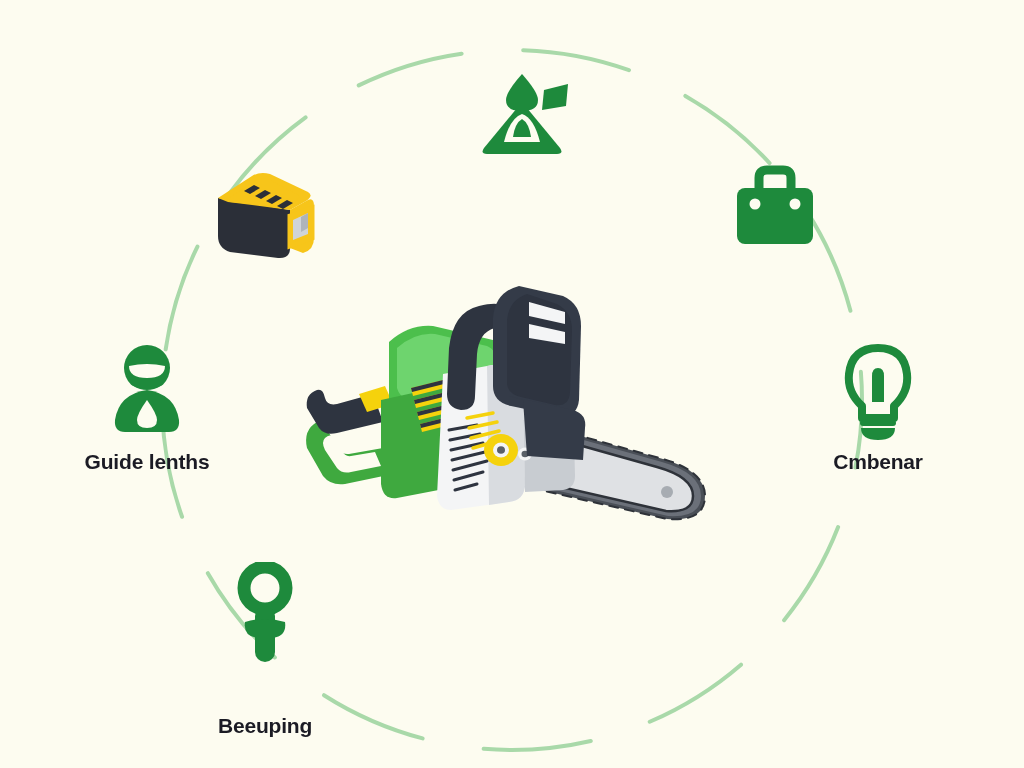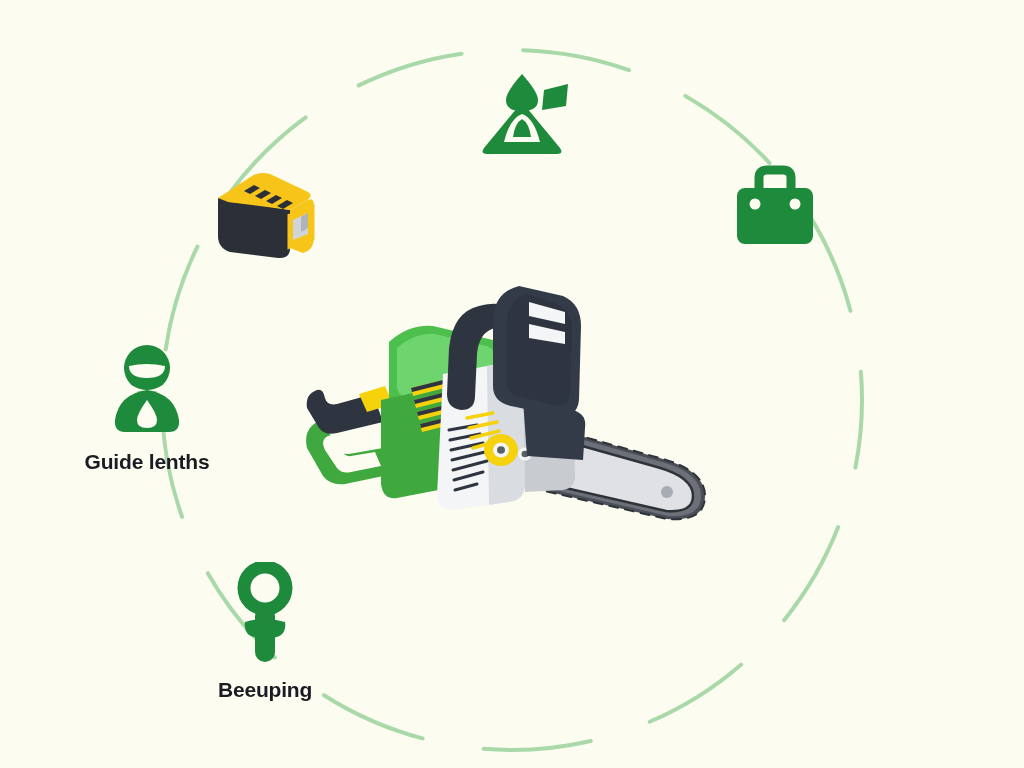--- a/index.html
+++ b/index.html
@@ -133,22 +133,37 @@
         <path d="M36 46 Q50 54 64 46 L66 56 Q50 64 34 56 Z" fill="#fdfcf0"></path>
 
         <path d="M50 50 Q22 54 18 80 Q17 92 28 92 L72 92 Q83 92 82 80 Q78 54 50 50 Z" fill="#1e8a3c"></path>
 
         <path d="M50 60 Q60 74 60 80 Q60 88 50 88 Q40 88 40 80 Q40 74 50 60 Z" fill="#fdfcf0"></path>
       </svg>
     </span>
     <span class="lbl">Guide lenths</span>
   </div>
 
-
-  <div class="node" id="node-beeuping" style="left:265px; top:562px;">
+  <div class="node" id="node-cmbenar" style="left:878px; top:340px;">
+    <span class="ico">
+      <svg width="84" height="100" viewBox="0 0 84 100">
+
+        <path d="M42 8 Q16 8 13 34 Q11 52 26 66 L26 78 L58 78 L58 66 Q73 52 71 34 Q68 8 42 8 Z" fill="none" stroke="#1e8a3c" stroke-width="8" stroke-linejoin="round"></path>
+
+        <path d="M42 28 Q36 28 36 36 L36 62 L48 62 L48 36 Q48 28 42 28 Z" fill="#1e8a3c"></path>
+
+        <rect x="24" y="80" width="36" height="6" rx="3" fill="#1e8a3c"></rect>
+
+        <path d="M25 88 L59 88 Q59 100 42 100 Q25 100 25 88 Z" fill="#1e8a3c"></path>
+      </svg>
+    </span>
+    <span class="lbl">Cmbenar</span>
+  </div>
+
+  <div class="node" id="node-beeuping" style="left:265px; top:562px;gap:36px;">
     <span class="ico">
       <svg width="76" height="106" viewBox="0 0 76 106">
 
         <circle cx="38" cy="26" r="21" fill="none" stroke="#1e8a3c" stroke-width="13"></circle>
 
         <rect x="28" y="44" width="20" height="56" rx="10" fill="#1e8a3c"></rect>
 
         <path d="M18 60 Q38 54 58 60 Q60 74 46 76 L30 76 Q16 74 18 60 Z" fill="#1e8a3c"></path>
       </svg>
     </span>

